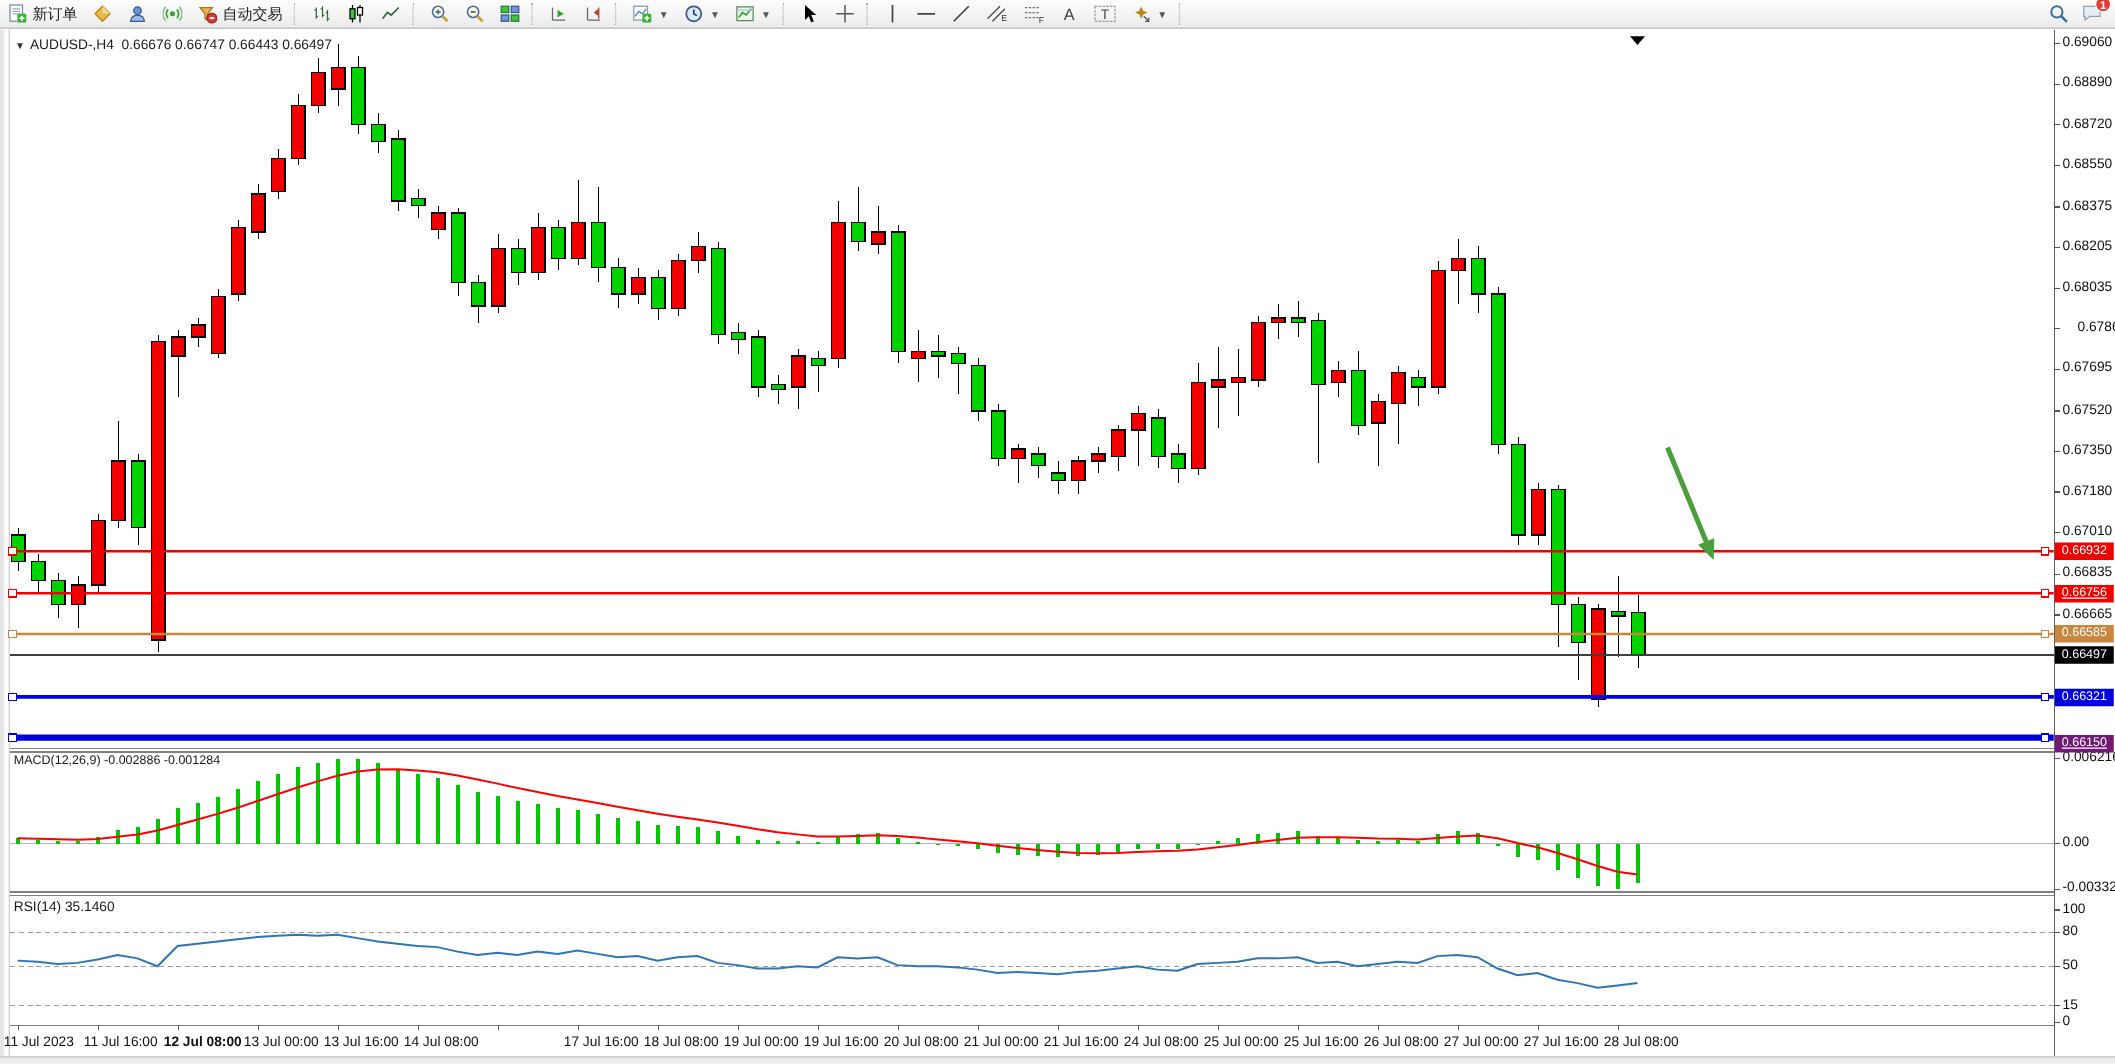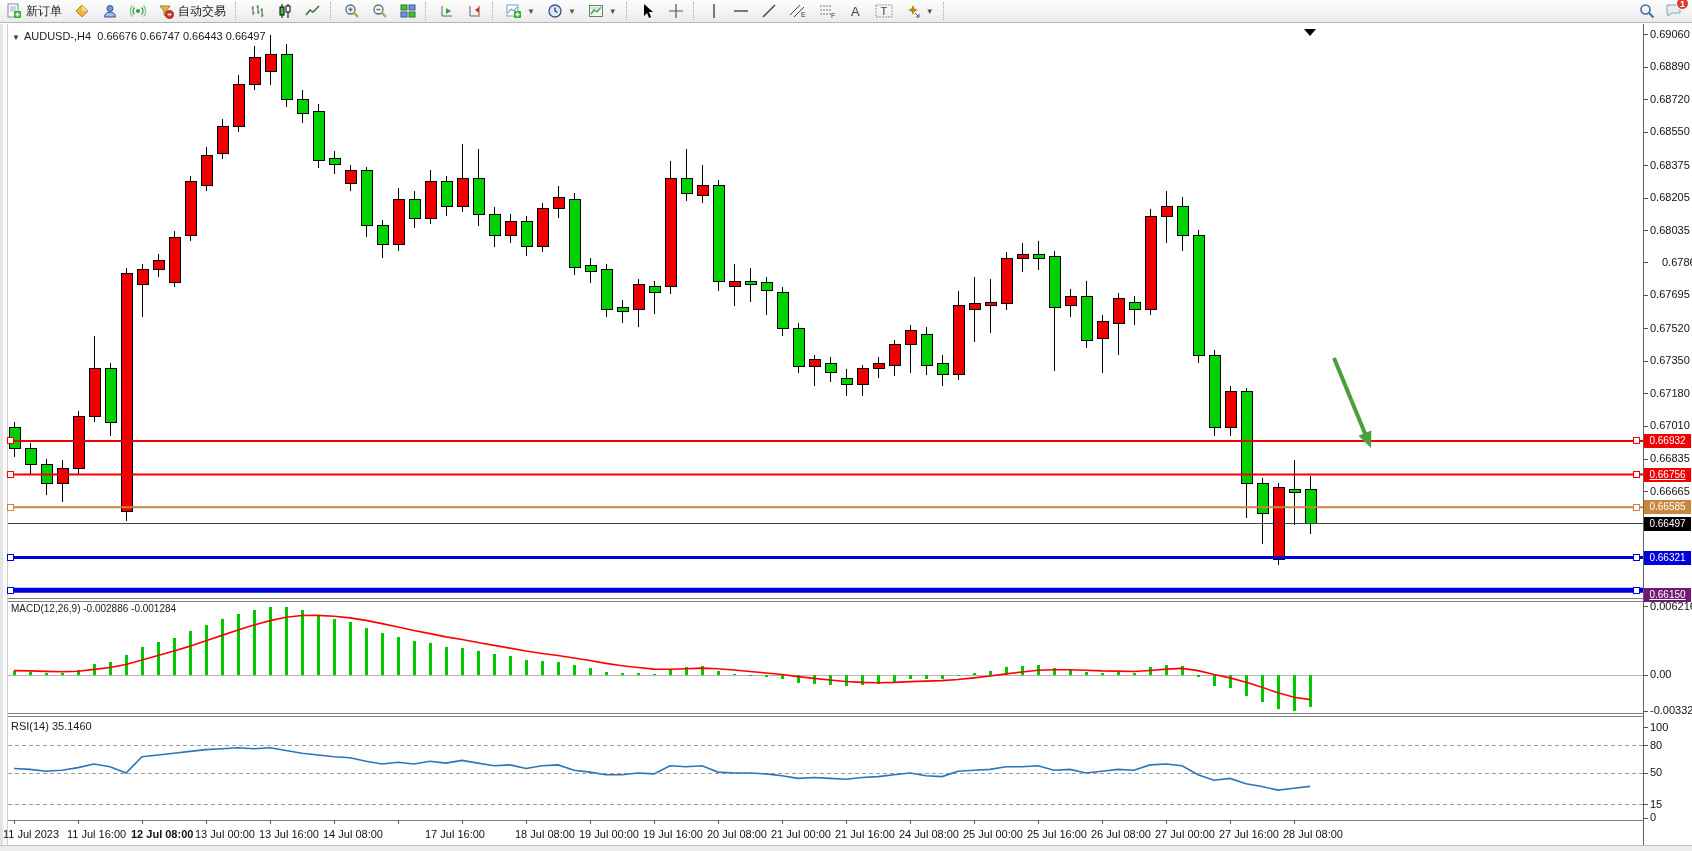--- a/index.html
+++ b/index.html
@@ -602,21 +602,21 @@
       <div class="price-tag" style="left: 1644px; top: 492.966px; background: rgb(0, 0, 0);">0.66497</div>
     </div>
   <div id="time-labels">
       <div class="lbl" style="left: 3px; top: 804px;">11 Jul 2023</div>
       <div class="lbl" style="left: 67px; top: 804px;">11 Jul 16:00</div>
       <div class="lbl" style="left: 131px; top: 804px; font-weight: bold;">12 Jul 08:00</div>
       <div class="lbl" style="left: 195px; top: 804px;">13 Jul 00:00</div>
       <div class="lbl" style="left: 259px; top: 804px;">13 Jul 16:00</div>
       <div class="lbl" style="left: 323px; top: 804px;">14 Jul 08:00</div>
       <div class="lbl" style="left: 387px; top: 852px;">17 Jul 00:00</div>
-      <div class="lbl" style="left: 425px; top: 804px;">17 Jul 16:00</div>
+      <div class="lbl" style="left: 451px; top: 804px;">17 Jul 16:00</div>
       <div class="lbl" style="left: 515px; top: 804px;">18 Jul 08:00</div>
       <div class="lbl" style="left: 579px; top: 804px;">19 Jul 00:00</div>
       <div class="lbl" style="left: 643px; top: 804px;">19 Jul 16:00</div>
       <div class="lbl" style="left: 707px; top: 804px;">20 Jul 08:00</div>
       <div class="lbl" style="left: 771px; top: 804px;">21 Jul 00:00</div>
       <div class="lbl" style="left: 835px; top: 804px;">21 Jul 16:00</div>
       <div class="lbl" style="left: 899px; top: 804px;">24 Jul 08:00</div>
       <div class="lbl" style="left: 963px; top: 804px;">25 Jul 00:00</div>
       <div class="lbl" style="left: 1027px; top: 804px;">25 Jul 16:00</div>
       <div class="lbl" style="left: 1091px; top: 804px;">26 Jul 08:00</div>

